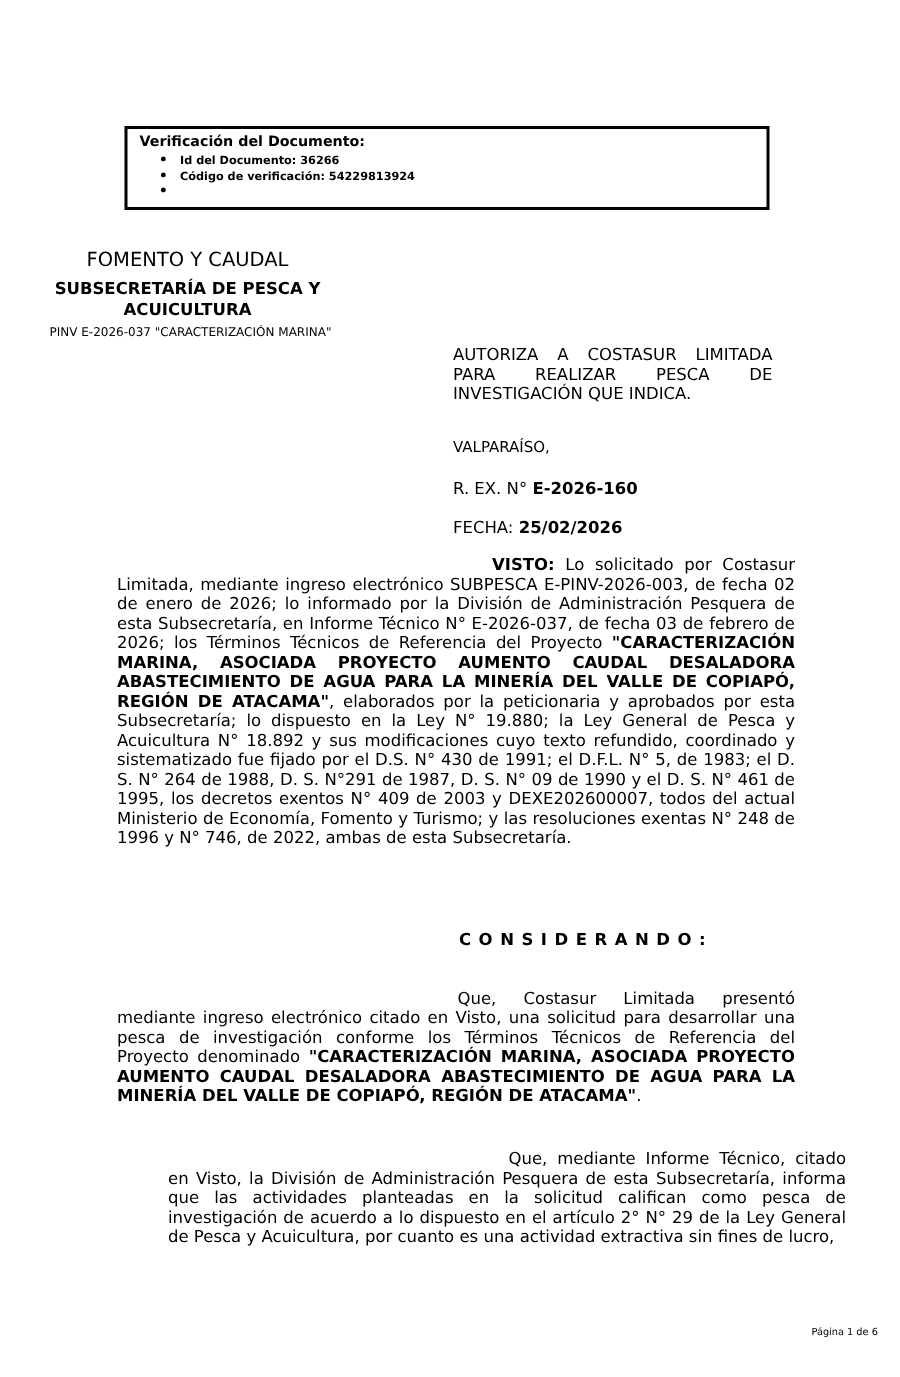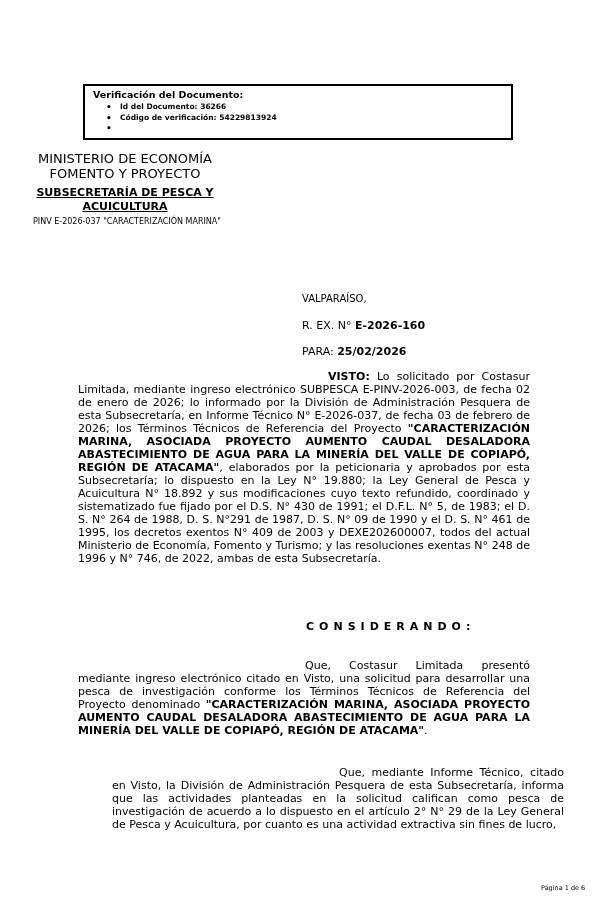--- a/index.html
+++ b/index.html
@@ -52,21 +52,20 @@
     line-height: 15px;
   }
   .subsecretaria {
     position: absolute;
     left: 33px; top: 186px;
     width: 184px;
     text-align: center;
     font-size: 11px;
     font-weight: bold;
     line-height: 14px;
-    text-decoration: underline;
   }
   .pinv-ref {
     position: absolute;
     left: 33px; top: 217px;
     font-size: 8px;
     line-height: 10px;
     white-space: nowrap;
   }
 
   
@@ -131,32 +130,33 @@
         <span class="vb-bullet">•</span>
         <span>Código de verificación: 54229813924</span>
       </li>
       <li>
         <span class="vb-bullet">•</span>
       </li>
     </ul>
   </div>
 
   <div class="ministry">
-    <span>MINISTERIO DE ECONOMÍA</span><br>
-    <span>FOMENTO Y PROYECTO</span>
+    <br>
+    <span>FOMENTO Y CAUDAL</span>
   </div>
   <div class="subsecretaria">SUBSECRETARÍA DE PESCA Y ACUICULTURA</div>
   <div class="pinv-ref">PINV E-2026-037 "CARACTERIZACIÓN MARINA"</div>
 
+  <div class="subject">AUTORIZA A COSTASUR LIMITADA PARA REALIZAR PESCA DE INVESTIGACIÓN QUE INDICA.</div>
   <div class="city-line">VALPARAÍSO,</div>
   <div class="rex-line">
     <span>R. EX. N° </span><b>E-2026-160</b>
   </div>
   <div class="fecha-line">
-    <span>PARA: </span><b>25/02/2026</b>
+    <span>FECHA: </span><b>25/02/2026</b>
   </div>
 
   <p class="para para-visto"><b>VISTO:</b><span> Lo solicitado por Costasur Limitada, mediante ingreso electrónico SUBPESCA E-PINV-2026-003, de fecha 02 de enero de 2026; lo informado por la División de Administración Pesquera de esta Subsecretaría, en Informe Técnico N° E-2026-037, de fecha 03 de febrero de 2026; los Términos Técnicos de Referencia del Proyecto </span><b>"CARACTERIZACIÓN MARINA, ASOCIADA PROYECTO AUMENTO CAUDAL DESALADORA ABASTECIMIENTO DE AGUA PARA LA MINERÍA DEL VALLE DE COPIAPÓ, REGIÓN DE ATACAMA"</b><span>, elaborados por la peticionaria y aprobados por esta Subsecretaría; lo dispuesto en la Ley N° 19.880; la Ley General de Pesca y Acuicultura N° 18.892 y sus modificaciones cuyo texto refundido, coordinado y sistematizado fue fijado por el D.S. N° 430 de 1991; el D.F.L. N° 5, de 1983; el D. S. N° 264 de 1988, D. S. N°291 de 1987, D. S. N° 09 de 1990 y el D. S. N° 461 de 1995, los decretos exentos N° 409 de 2003 y DEXE202600007, todos del actual Ministerio de Economía, Fomento y Turismo; y las resoluciones exentas N° 248 de 1996 y N° 746, de 2022, ambas de esta Subsecretaría.</span></p>
 
   <div class="considerando-heading">CONSIDERANDO:</div>
 
   <p class="para para-c1"><span>Que, Costasur Limitada presentó mediante ingreso electrónico citado en Visto, una solicitud para desarrollar una pesca de investigación conforme los Términos Técnicos de Referencia del Proyecto denominado </span><b>"CARACTERIZACIÓN MARINA, ASOCIADA PROYECTO AUMENTO CAUDAL DESALADORA ABASTECIMIENTO DE AGUA PARA LA MINERÍA DEL VALLE DE COPIAPÓ, REGIÓN DE ATACAMA"</b><span>.</span></p>
 
   <p class="para para-c2"><span>Que, mediante Informe Técnico, citado en Visto, la División de Administración Pesquera de esta Subsecretaría, informa que las actividades planteadas en la solicitud califican como pesca de investigación de acuerdo a lo dispuesto en el artículo 2° N° 29 de la Ley General de Pesca y Acuicultura, por cuanto es una actividad extractiva sin fines de lucro,</span><b></b><span></span></p>
 

